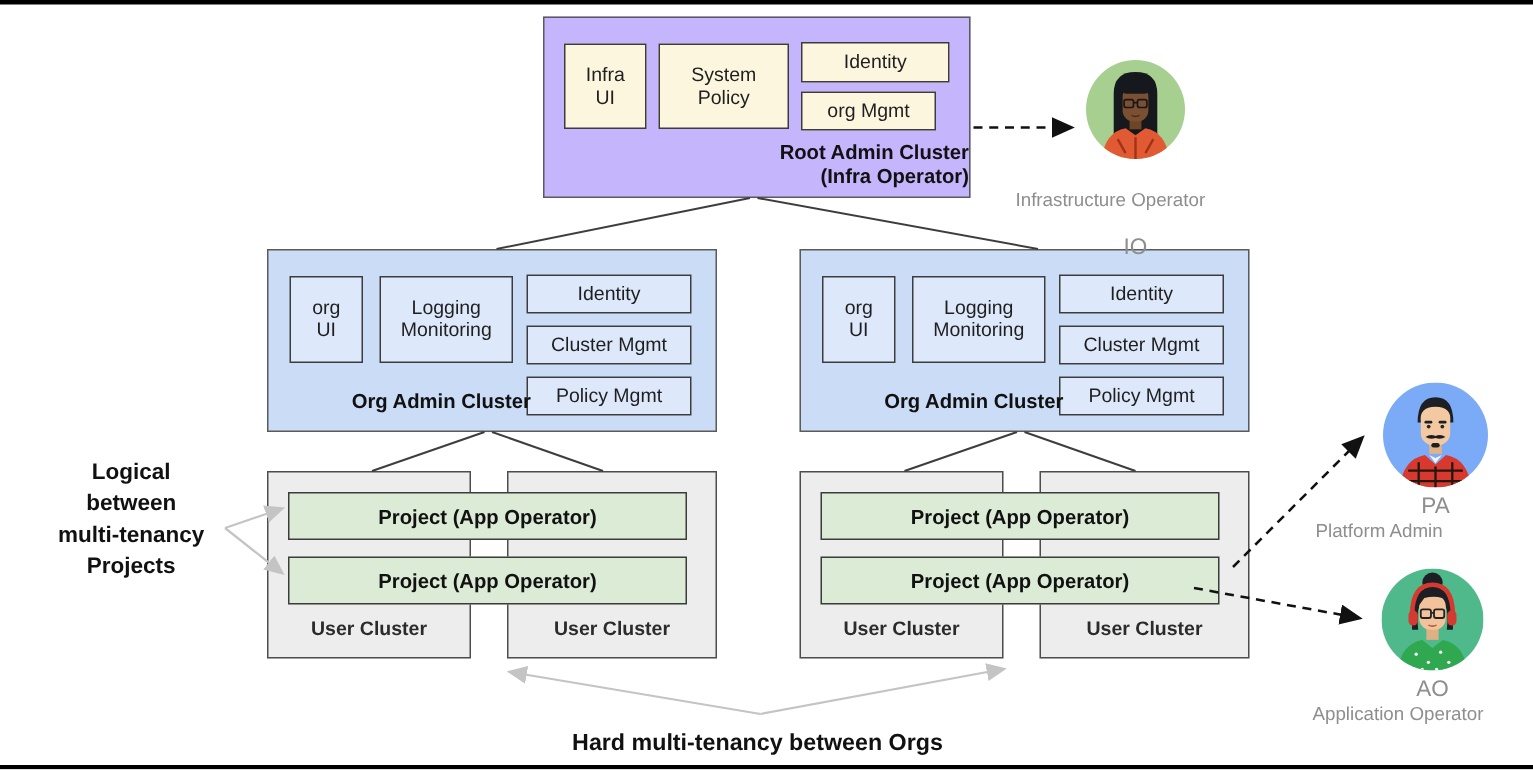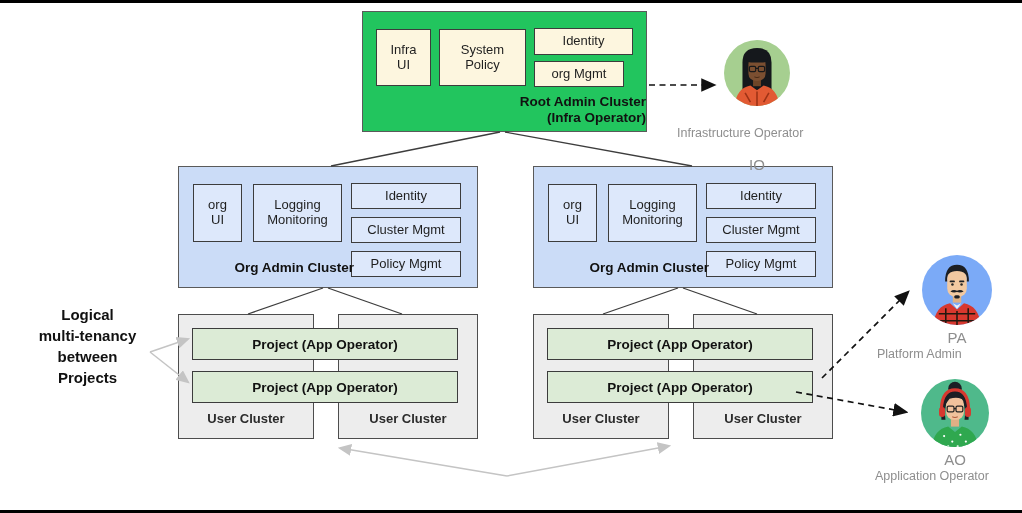--- a/index.html
+++ b/index.html
@@ -25,21 +25,21 @@
   svg.overlay { position:absolute; left:0; top:0; pointer-events:none; }
 </style>
 </head>
 <body>
 
 <div id="canvas">
 
   <div class="edgebar" style="top:0;"></div>
   <div class="edgebar" style="top:510px;"></div>
 
-  <div class="box outer" style="left:362px; top:11px; width:285px; height:121px; background:#22c55e;">
+  <div class="box outer" style="left:362px; top:11px; width:285px; height:121px; background:#c4b5fd;">
     <div class="box inner" style="left:13px; top:17px; width:55px; height:57px; background:#FDF6DF;">
       <span>Infra</span>
       <span>UI</span>
     </div>
     <div class="box inner" style="left:76px; top:17px; width:87px; height:57px; background:#FDF6DF;">
       <span>System</span>
       <span>Policy</span>
     </div>
     <div class="box inner" style="left:171px; top:16px; width:99px; height:27px; background:#FDF6DF;">
       <span>Identity</span>
@@ -108,24 +108,25 @@
     <div class="box outer" style="left:0; top:0; width:136px; height:125px; background:#EDEDED; border-color:#4d4d4d;"></div>
     <div class="box outer" style="left:160px; top:0; width:140px; height:125px; background:#EDEDED; border-color:#4d4d4d;"></div>
     <div class="project" style="left:14px; top:14px; width:266px; height:32px; background:#DCEBD6;">Project (App Operator)</div>
     <div class="project" style="left:14px; top:57px; width:266px; height:32px; background:#DCEBD6;">Project (App Operator)</div>
     <div class="uc-label" style="left:0; top:97px; width:136px;">User Cluster</div>
     <div class="uc-label" style="left:160px; top:97px; width:140px;">User Cluster</div>
   </div>
 
   <div class="side-label" style="left:5px; top:304px; width:165px; font-size:15px; line-height:21px;">
     <div>Logical</div>
+    <div>between</div>
     <div>multi-tenancy</div>
-    <div>between</div>
     <div>Projects</div>
   </div>
+  <div class="side-label" style="left:305px; top:487px; width:400px; font-size:15.5px;">Hard multi-tenancy between Orgs</div>
 
   <div class="persona" style="left:724px; top:40px; width:66px; height:66px;">
     <svg width="66" height="66" viewBox="0 0 100 100">
       <defs>
           <clipPath id="io-clip">
             <circle cx="50" cy="50" r="50"></circle>
           </clipPath>
         </defs>
       <circle cx="50" cy="50" r="50" fill="#A6CF90"></circle>
       <g clip-path="url(#io-clip)">

